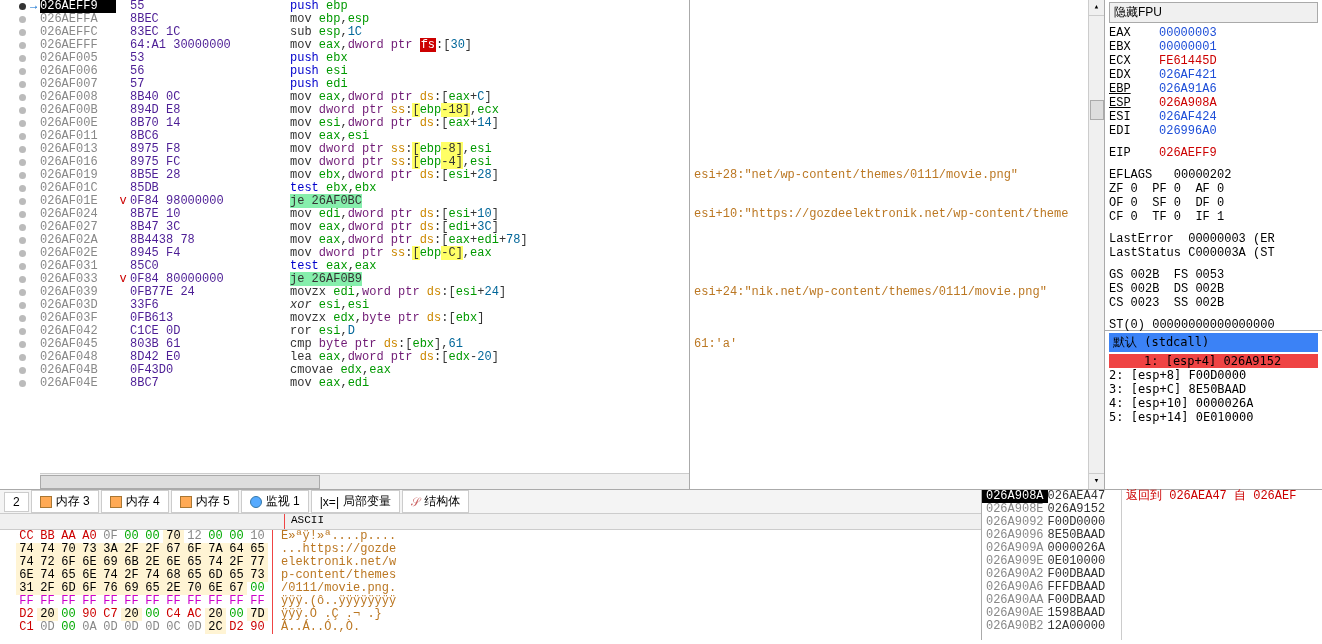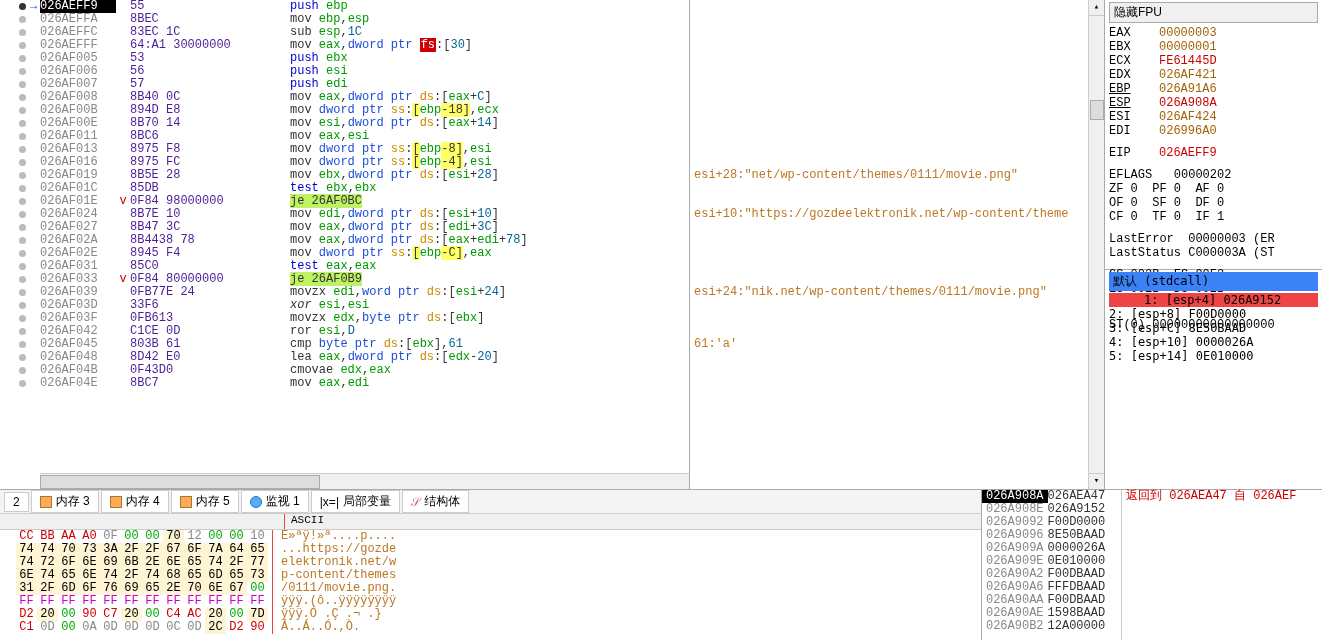--- a/index.html
+++ b/index.html
@@ -54,51 +54,51 @@
   .mn-cmovae { color:#333; }
   .mn-movzx { color:#333; }
   .mn-sub { color:#333; }
   .mn-lea { color:#333; }
   .reg { color:#009900; }
   .seg-ds { color:#cc8800; }
   .seg-ss { color:#cc8800; }
   .seg-fs { color:#fff; background:#c00; padding:0 1px;}
   .brkt { color:#333; }
   .mem-hl { background:#ffff66; }
-  .ptr-kw { color:#1d4ed8; }
+  .ptr-kw { color:#701a75; }
   .num { color:#006699; }
-  .jmp-tgt { background:#bef264; }
+  .jmp-tgt { background:#86efac; }
   .hscroll { position:absolute; bottom:0; left:40px; right:0; height:16px; background:#f0f0f0; border-top:1px solid #ccc;}
   .hscroll-thumb { position:absolute; left:0; top:1px; width:280px; height:14px; background:#ddd; border:1px solid #aaa;}
   
   .comment-panel {
     width: 415px;
     border-right: 1px solid #aaa;
     position:relative;
   }
   .comment-line { height:13px; line-height:13px; color:#bb7722; white-space:pre; padding-left:4px;}
   .vscroll { position:absolute; right:0; top:0; bottom:0; width:16px; background:#f0f0f0; border-left:1px solid #ccc;}
   .vscroll-up { height:16px; text-align:center; line-height:14px; border-bottom:1px solid #ccc; font-size:9px;}
   .vscroll-down { position:absolute; bottom:0; height:16px; width:100%; text-align:center; line-height:14px; border-top:1px solid #ccc; font-size:9px;}
   .vscroll-thumb { position:absolute; left:1px; top:100px; width:14px; height:20px; background:#ddd; border:1px solid #aaa;}
   
   .right-panel {
     flex: 1;
     display: flex;
     flex-direction: column;
   }
   .reg-panel {
-    height: 270px;
+    height: 331px;
     border-bottom: 1px solid #aaa;
     padding: 2px 4px;
   }
   .reg-header { background:#f0f0f0; border:1px solid #aaa; padding:1px 4px; margin-bottom:3px; font-family:"Microsoft YaHei",sans-serif; font-size:12px;}
   .reg-line { height:14px; line-height:14px; white-space:pre;}
   .reg-name { display:inline-block; width:50px; }
-  .reg-val { color:#a16207; }
+  .reg-val { color:#1d4ed8; }
   .reg-val-red { color:#c00; }
   .reg-name-ul { text-decoration:underline; }
   .sep { height:8px; }
   .flags-line { white-space:pre; height:14px; line-height:14px;}
   
   .args-panel {
     flex:1;
     padding:2px 4px;
     font-family:"Microsoft YaHei","Consolas",monospace;
   }

